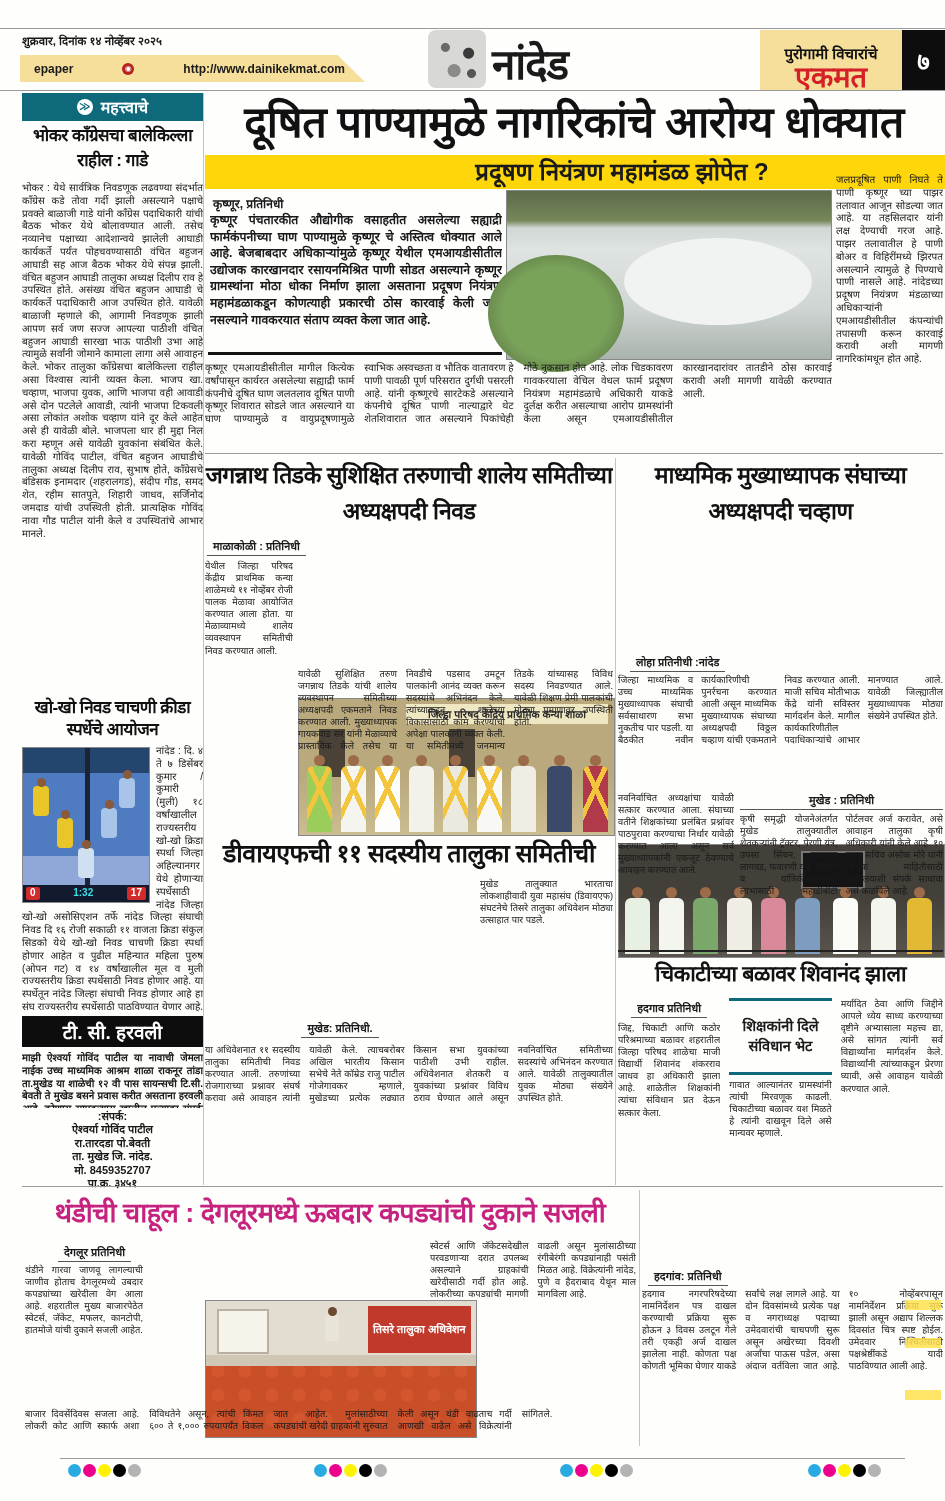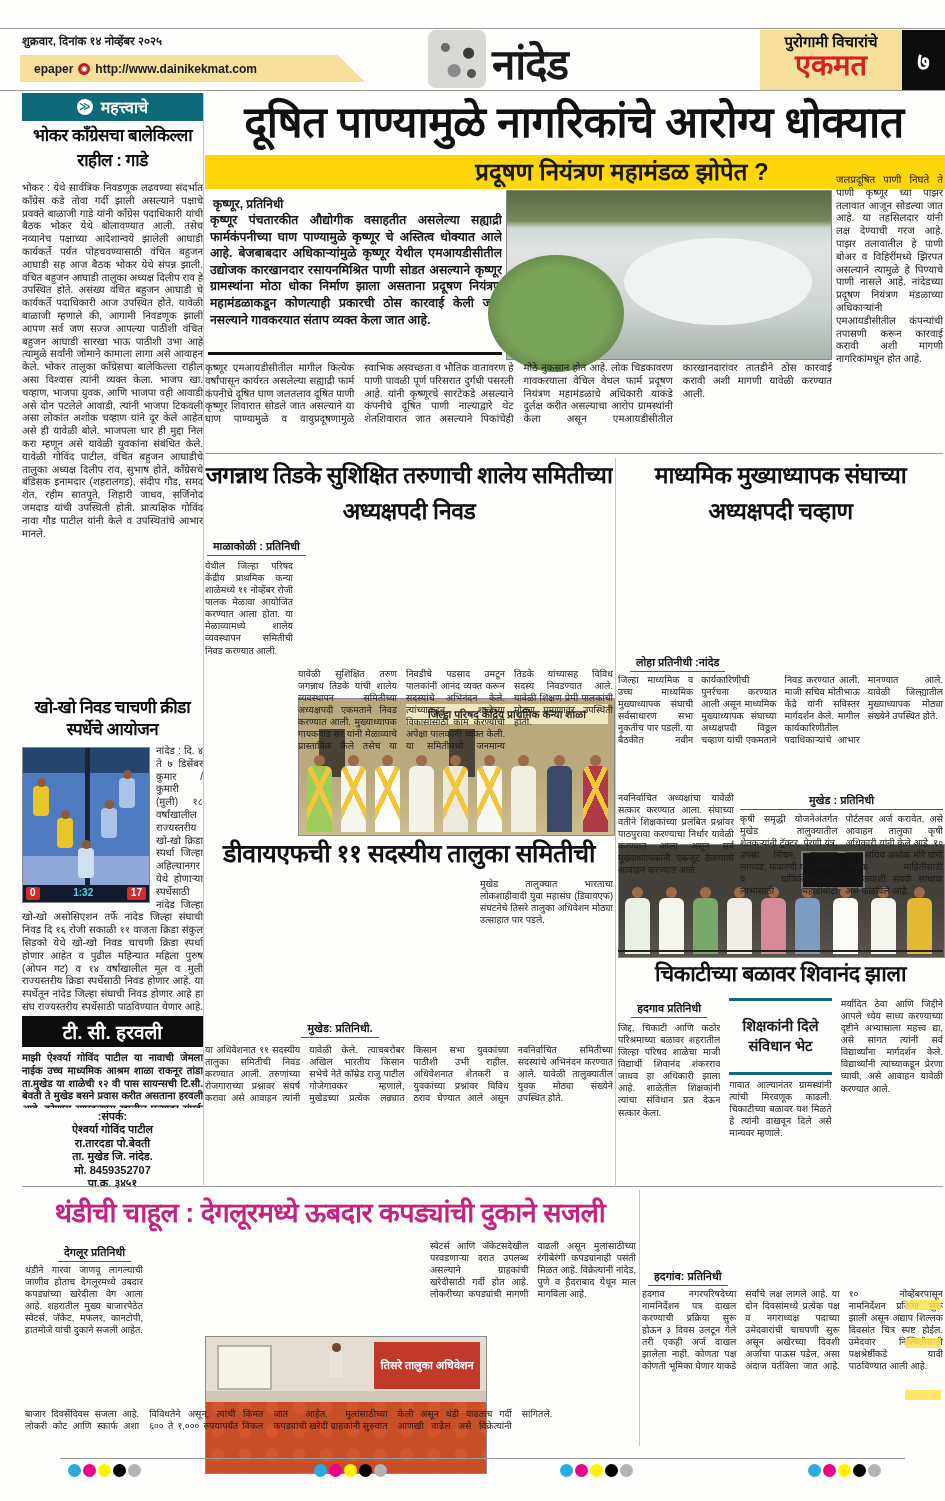--- a/index.html
+++ b/index.html
@@ -12,31 +12,31 @@
   .body-sm{font-size:10px;line-height:1.28;}
   .body-xs{font-size:9.3px;line-height:1.3;}
   .byline{font-weight:bold;font-size:11px;display:inline-block;border-bottom:1px solid #555;padding:0 6px 2px 6px;}
   .headline{font-weight:800;color:#111;text-align:center;letter-spacing:-0.5px;overflow:hidden;}
 
   
   .topline{top:28px;left:0;width:945px;}
   .botline{top:90px;left:0;width:945px;}
   .date{top:33px;left:22px;font-size:11.5px;font-weight:bold;}
   .epaper-band{top:55px;left:20px;width:345px;height:27px;background:#f6df9b;
-               clip-path:polygon(0 0,92% 0,100% 100%,0 100%);display:flex;align-items:center;padding-left:14px;box-sizing:border-box;}
+               clip-path:polygon(0 0,92% 0,100% 100%,0 100%);display:flex;align-items:center;padding-left:14px;box-sizing:border-box;gap:44px;}
   .epaper-band .lbl{font-size:12px;font-weight:bold;}
   .link-ic{display:inline-block;width:12px;height:12px;border-radius:50%;background:#b5231f;color:#fff;
            font-size:8px;line-height:12px;text-align:center;margin:0 5px;}
   .logo{top:30px;left:428px;width:58px;height:58px;border-radius:8px;
         background:radial-gradient(circle at 30% 30%,#6a6a6a 4px,transparent 5px),
                    radial-gradient(circle at 70% 40%,#3a3a3a 5px,transparent 6px),
                    radial-gradient(circle at 45% 70%,#8a8a8a 6px,transparent 7px),
                    radial-gradient(circle at 75% 75%,#555 4px,transparent 5px),#d8d8d4;}
   .edition{top:34px;left:492px;font-size:42px;font-weight:800;letter-spacing:-1px;}
-  .masthead{top:30px;left:760px;width:142px;height:60px;background:#f6df9b;text-align:center;box-sizing:border-box;padding-top:1px;}
+  .masthead{top:30px;left:760px;width:142px;height:60px;background:#f6df9b;text-align:center;box-sizing:border-box;padding-top:13px;}
   .masthead .tg{font-size:15px;font-weight:800;color:#111;}
   .masthead .br{font-size:29px;font-weight:800;color:#d42027;line-height:1;}
   .pagebox{top:30px;left:902px;width:43px;height:60px;background:#0d0d0d;color:#fff;display:flex;align-items:center;justify-content:center;font-size:24px;font-weight:bold;}
 
   
   .sec-head{top:93px;left:22px;width:181px;height:28px;background:#0e6a7b;color:#fff;display:flex;align-items:center;justify-content:center;gap:8px;font-size:16px;font-weight:800;}
   .sec-ic{width:16px;height:16px;border-radius:50%;background:#fff;color:#0e6a7b;font-size:11px;line-height:15px;text-align:center;font-weight:bold;}
   .a1-head{top:124px;left:22px;width:181px;height:54px;font-size:17px;line-height:1.45;}
   .a1-body{top:182px;left:22px;width:181px;height:512px;}
   .a2-head{top:697px;left:22px;width:181px;height:46px;font-size:17px;line-height:1.3;}
@@ -111,24 +111,24 @@
   .tha-bot{top:1408px;left:25px;width:611px;height:40px;column-count:5;column-gap:10px;}
 
   
   .had-head{top:1192px;left:642px;width:301px;height:70px;font-size:23px;line-height:1.5;}
   .had-by{top:1266px;left:648px;}
   .had-body{top:1288px;left:642px;width:301px;height:158px;column-count:3;column-gap:9px;}
   .hl{position:absolute;background:#ffe14d;opacity:.85;}
 
   
   .dyf-head{top:833px;left:205px;width:408px;height:40px;font-size:25px;line-height:40px;}
-  .meeting{top:914px;left:205px;width:270px;height:136px;border:1px solid #888;position:relative;overflow:hidden;
+  .meeting{top:878px;left:205px;width:270px;height:136px;border:1px solid #888;position:relative;overflow:hidden;
            background:linear-gradient(180deg,#e2ddd0 0 40%,#cfc6b4 40% 48%,
            transparent 48%),
-           repeating-radial-gradient(circle at 12px 10px,#d4562e 0 6px,transparent 7px 26px) 0 60px/27px 24px,#c94f28;padding-left:10px;}
+           repeating-radial-gradient(circle at 12px 10px,#d4562e 0 6px,transparent 7px 26px) 0 60px/27px 24px,#c94f28;}
   .meeting .win{position:absolute;top:6%;left:4%;width:18%;height:30%;background:#f6f4ea;border:2px solid #b8b0a0;}
   .meeting .speaker{position:absolute;top:10%;left:44%;width:14px;height:26px;background:#e8e4da;border-radius:4px 4px 0 0;}
   .meeting .speaker::before{content:"";position:absolute;top:-8px;left:3px;width:9px;height:9px;border-radius:50%;background:#6b4a30;}
   .meeting .banner{position:absolute;top:4%;right:2%;width:38%;height:34%;background:#c0392b;color:#fff;font-size:11px;font-weight:800;text-align:center;display:flex;align-items:center;justify-content:center;line-height:1.4;padding:2px;box-sizing:border-box;}
   .dyf-side{top:878px;left:480px;width:133px;height:140px;}
   .dyf-cap{top:1018px;left:205px;width:270px;text-align:center;}
   .dyf-cols{top:1044px;left:205px;width:408px;height:140px;column-count:4;column-gap:9px;}
 
   
   .foot-line{top:1458px;left:60px;width:845px;}

